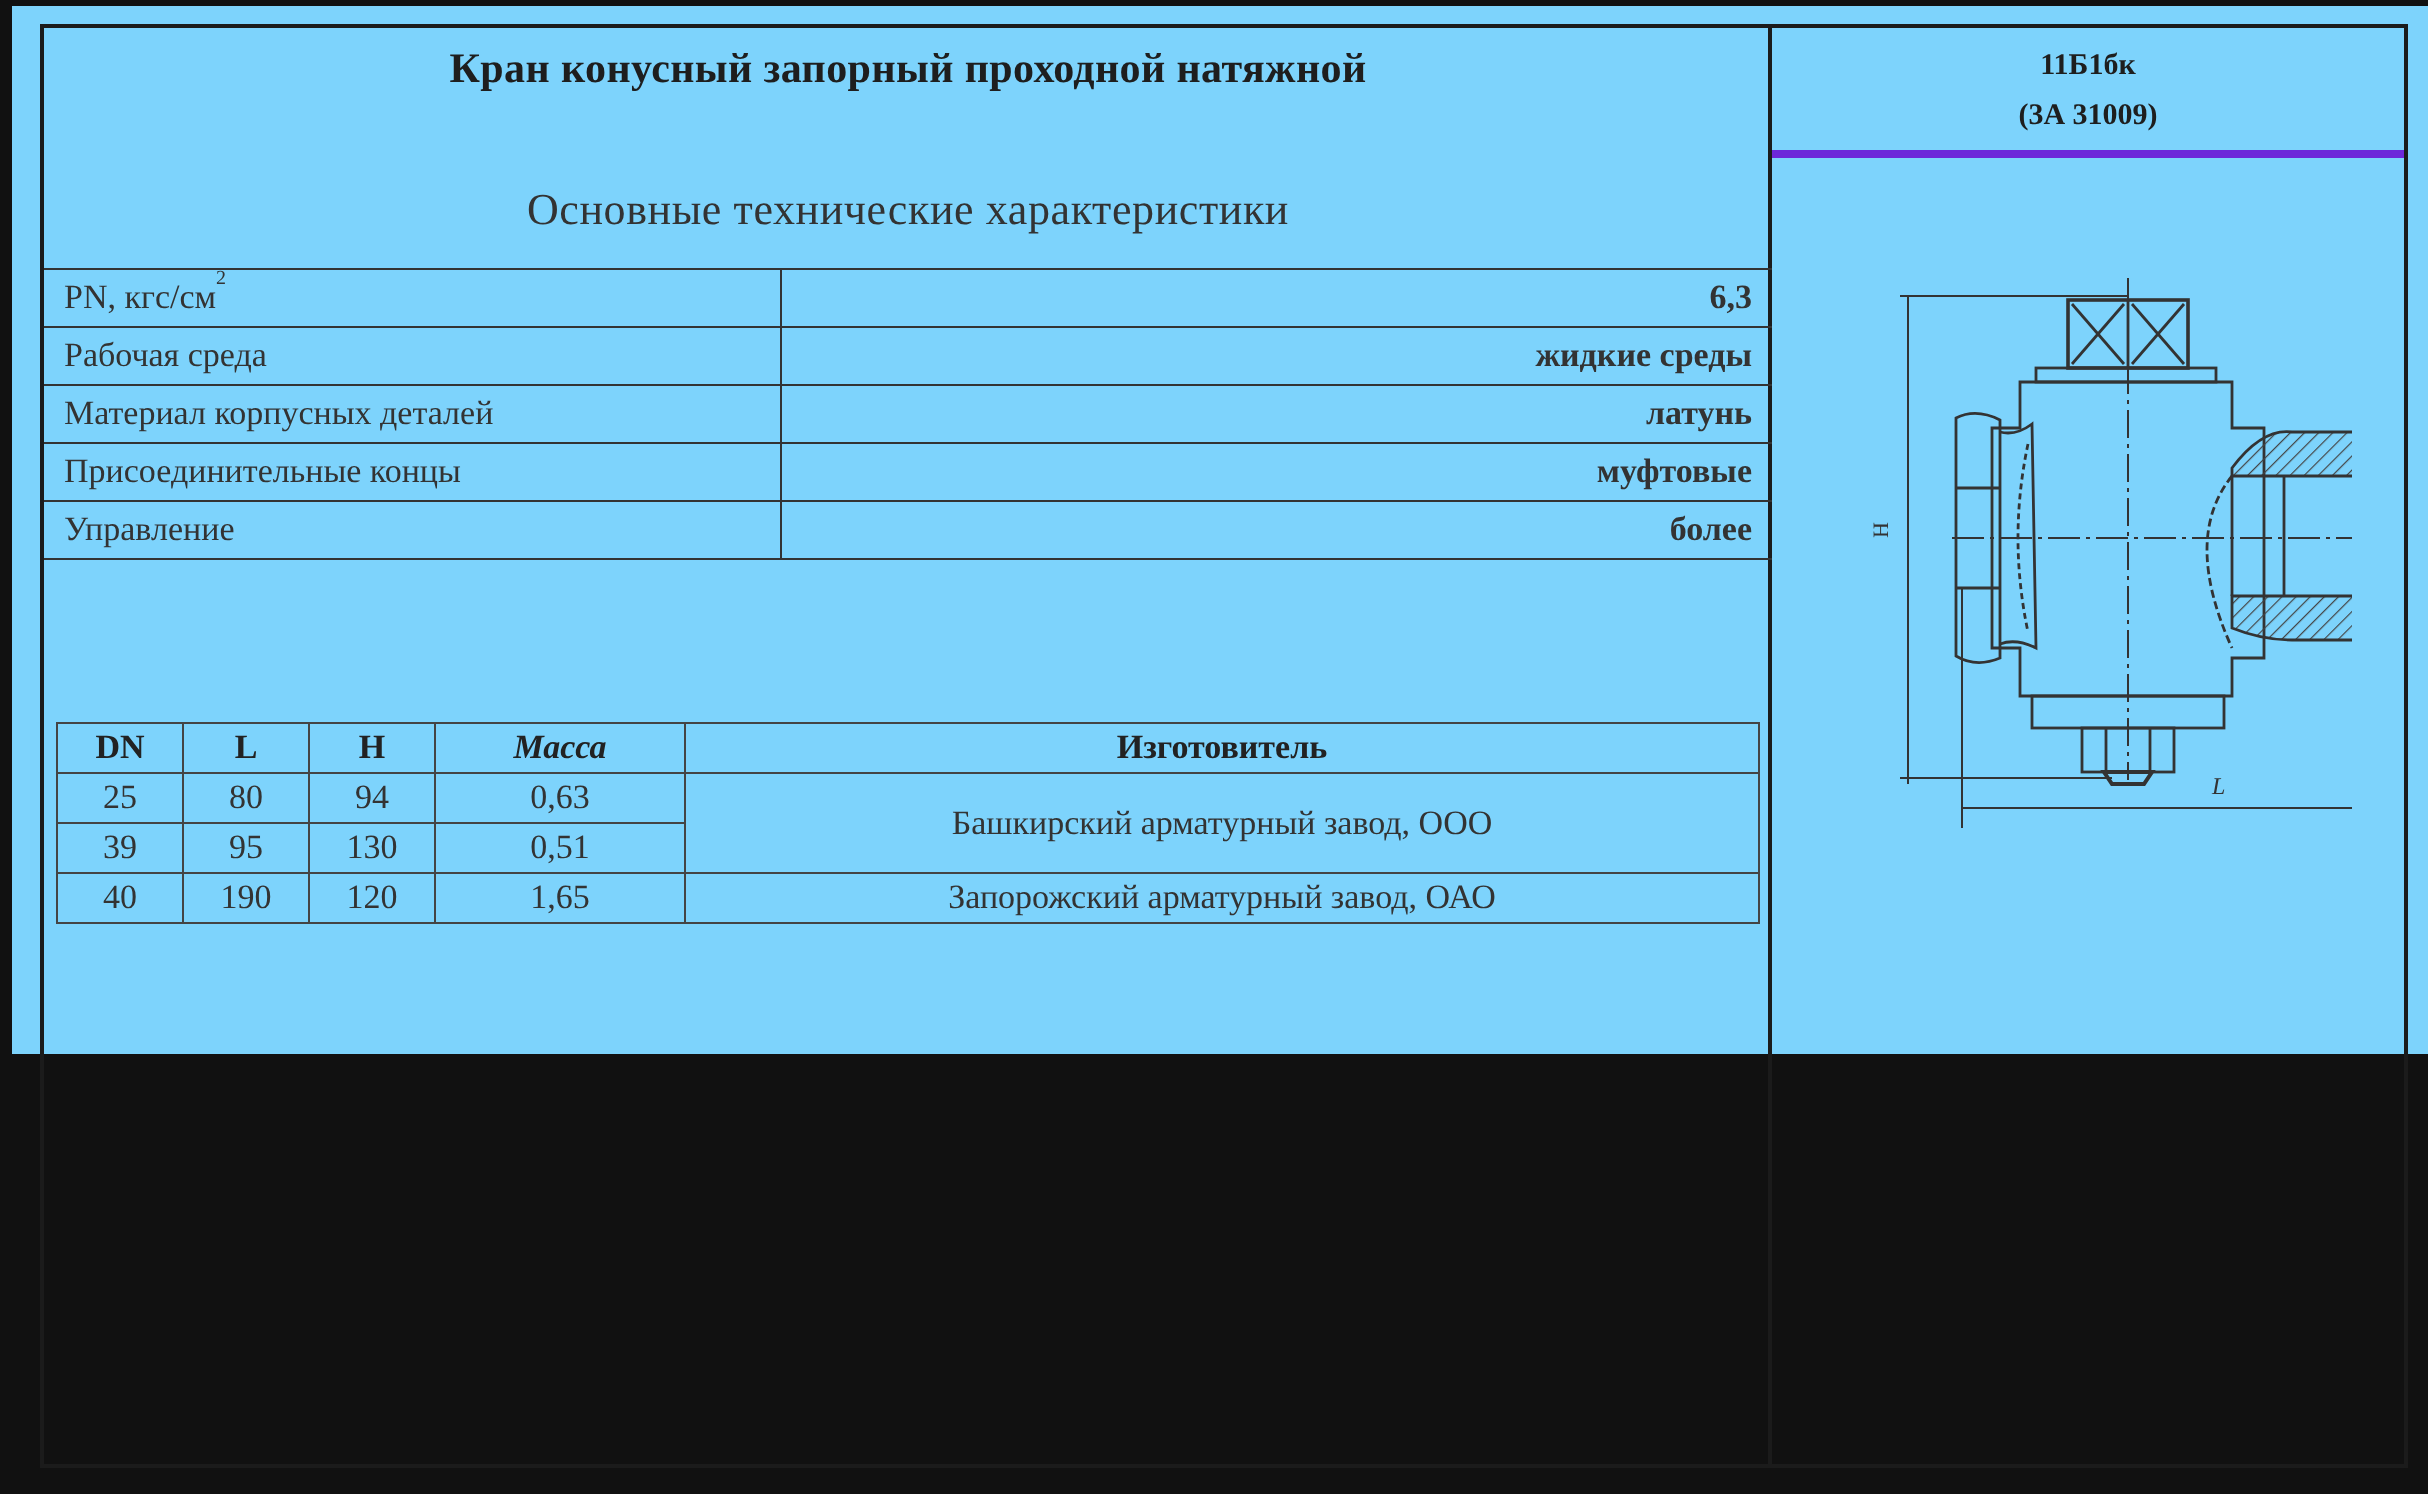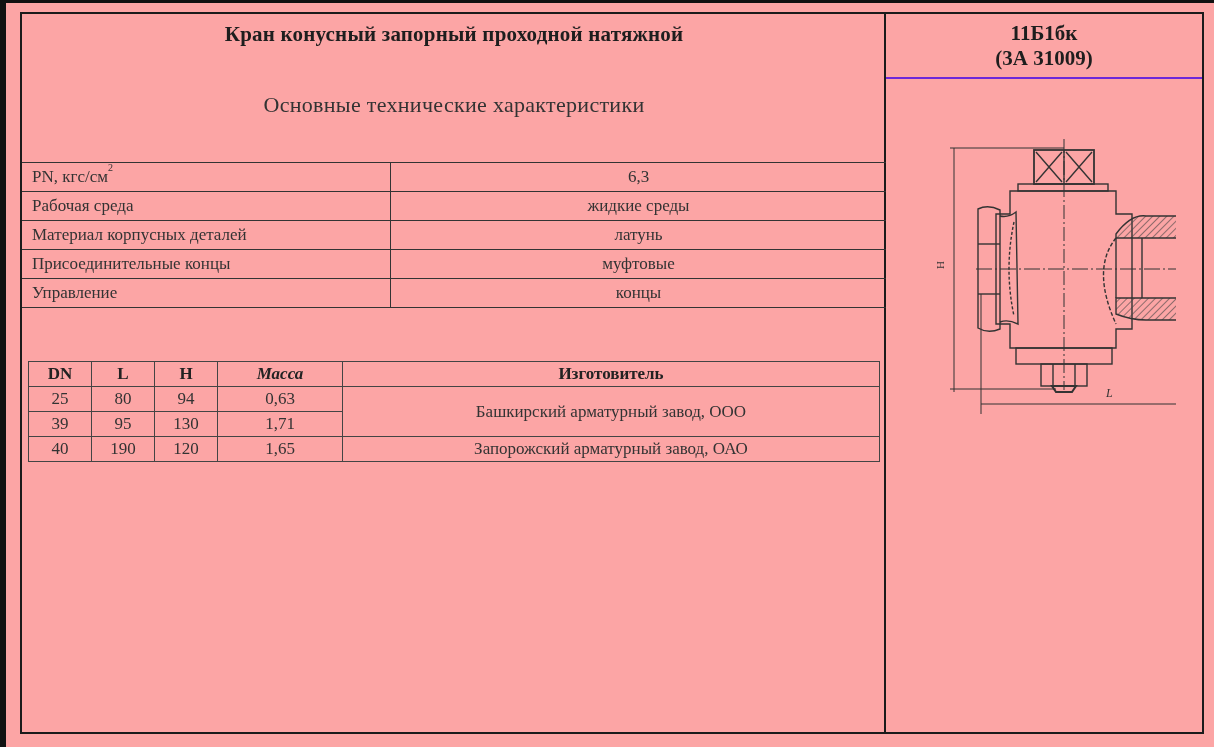--- a/index.html
+++ b/index.html
@@ -4,22 +4,22 @@
   <style>
     html, body {
       margin: 0; padding: 0;
       width: 1214px; height: 747px;
       background: #111;
       overflow: hidden;
     }
     .page {
       position: absolute;
       left: 6px; top: 3px;
-      width: 1208px; height: 744px;
-      background: #fca5a5;
+      width: 1208px; height: 524px;
+      background: #7dd3fc;
     }
     .sheet {
       position: absolute;
       left: 14px; top: 9px;
       width: 1184px; height: 722px;
       border: 2px solid #1b1b1b;
       box-sizing: border-box;
       font-family: "Liberation Serif", "DejaVu Serif", serif;
       color: #2a2a2a;
     }
@@ -30,24 +30,24 @@
       border-right: 2px solid #1b1b1b;
       box-sizing: border-box;
     }
     .side {
       position: absolute;
       left: 864px; top: 0;
       right: 0; height: 100%;
     }
     .code-box {
       height: 65px;
-      border-bottom: 2px solid #6d28d9;
+      border-bottom: 4px solid #6d28d9;
       text-align: center;
       font-weight: bold;
-      font-size: 21px;
+      font-size: 15px;
       line-height: 25px;
       padding-top: 7px;
       box-sizing: border-box;
       color: #1e1e1e;
     }
     .title {
       position: absolute;
       left: 0; top: 8px; width: 864px;
       text-align: center;
       font-weight: bold;
@@ -62,32 +62,31 @@
       font-size: 22px;
       color: #333;
       letter-spacing: 0.3px;
     }
     .specs {
       position: absolute;
       left: 0; top: 120px;
       width: 864px;
       border-collapse: collapse;
       font-size: 17px;
-      margin-top: 28px;
     }
     .specs td {
       border-top: 1.5px solid #333;
       border-bottom: 1.5px solid #333;
       height: 28px;
       padding: 0 10px;
       color: #333;
       line-height: 28px;
     }
     .specs td.label { width: 348px; border-right: 1.5px solid #333; text-align: left; }
-    .specs td.value { text-align: center; }
+    .specs td.value { text-align: right; font-weight: bold; }
     sup { font-size: 10px; vertical-align: top; line-height: 10px; }
     .sizes {
       position: absolute;
       left: 6px; top: 347px;
       width: 852px;
       border-collapse: collapse;
       font-size: 17px;
       color: #333;
       border-radius: 30px;
     }
@@ -133,21 +132,21 @@
         <tr>
           <td class="label">Материал корпусных деталей</td>
           <td class="value">латунь</td>
         </tr>
         <tr>
           <td class="label">Присоединительные концы</td>
           <td class="value">муфтовые</td>
         </tr>
         <tr>
           <td class="label">Управление</td>
-          <td class="value">концы</td>
+          <td class="value">более</td>
         </tr>
       </tbody>
         </table>
 
 
       <table class="sizes">
         <tbody>
             <tr>
           <th class="c-dn">DN</th>
           <th class="c-l">L</th>
@@ -159,21 +158,21 @@
           <td>25</td>
           <td>80</td>
           <td>94</td>
           <td>0,63</td>
           <td rowspan="2">Башкирский арматурный завод, ООО</td>
         </tr>
         <tr>
           <td>39</td>
           <td>95</td>
           <td>130</td>
-          <td>1,71</td>
+          <td>0,51</td>
         </tr>
         <tr>
           <td>40</td>
           <td>190</td>
           <td>120</td>
           <td>1,65</td>
           <td>Запорожский арматурный завод, ОАО</td>
         </tr>
       </tbody>
         </table>

